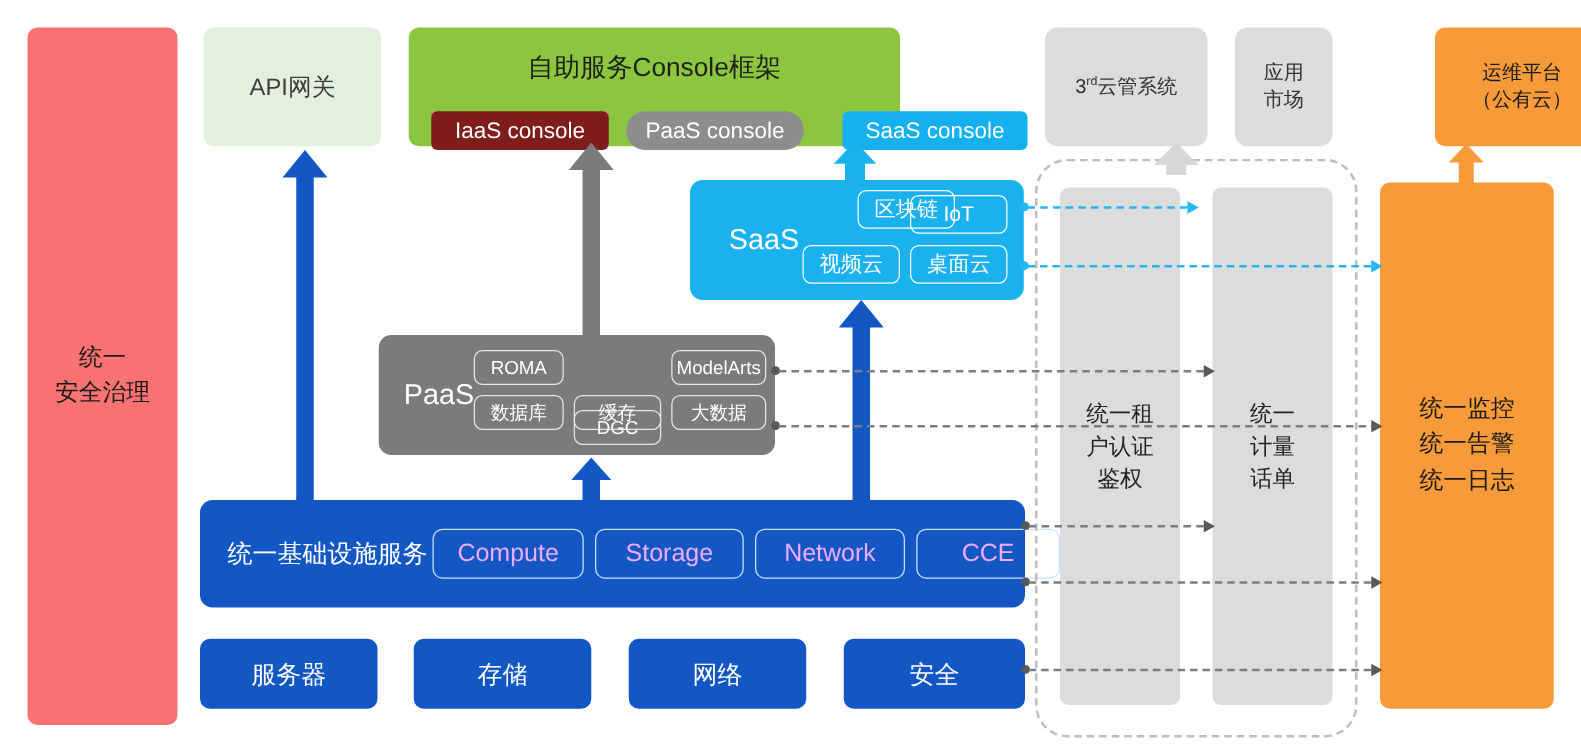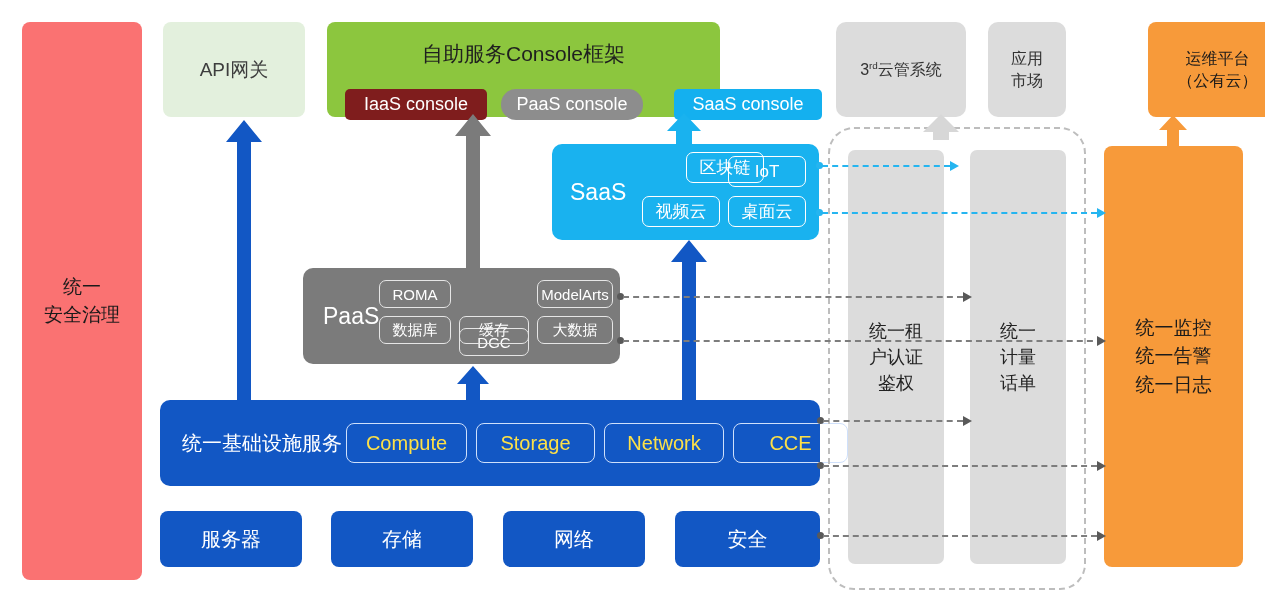--- a/index.html
+++ b/index.html
@@ -23,32 +23,32 @@
 
   
   .panel-gray{background:#dcdcdc;color:#333;font-size:16px;line-height:1.35;border-radius:10px;}
 
   
   .panel-ops{background:#f79a3a;color:#1a1a1a;font-size:16px;line-height:1.35;border-radius:8px;}
   .panel-ops-tall{background:#f79a3a;color:#1a1a1a;font-size:19px;line-height:1.5;border-radius:8px;}
 
   
   .layer-saas{background:#19b2ef;border-radius:10px;}
-  .layer-saas .layer-label{position:absolute;left:18px;top:50%;transform:translateY(-50%);color:#fff;font-size:23px;}
+  .layer-saas .layer-label{position:absolute;left:31px;top:50%;transform:translateY(-50%);color:#fff;font-size:23px;}
   .sub-chip{position:absolute;box-sizing:border-box;border:1.6px solid #ffffff;border-radius:7px;color:#fff;display:flex;align-items:center;justify-content:center;font-size:17px;background:transparent;}
 
   
   .layer-paas{background:#7b7b7b;border-radius:10px;}
   .layer-paas .layer-label{position:absolute;left:20px;top:50%;transform:translateY(-50%);color:#fff;font-size:23px;}
   .paas-chip{position:absolute;box-sizing:border-box;border:1.5px solid #e6e6e6;border-radius:7px;color:#fff;display:flex;align-items:center;justify-content:center;font-size:15px;}
 
   
   .layer-infra{background:#1257c4;border-radius:10px;}
   .layer-infra .layer-label{position:absolute;left:22px;top:50%;transform:translateY(-50%);color:#fff;font-size:20px;}
-  .infra-chip{position:absolute;top:50%;transform:translateY(-50%);box-sizing:border-box;border:1.6px solid #cfe0fb;border-radius:8px;color:#fde047;display:flex;align-items:center;justify-content:center;font-size:20px;}
+  .infra-chip{position:absolute;top:50%;transform:translateY(-50%);box-sizing:border-box;border:1.6px solid #cfe0fb;border-radius:8px;color:#f0abfc;display:flex;align-items:center;justify-content:center;font-size:20px;}
 
   
   .hw{background:#1257c4;color:#fff;font-size:20px;border-radius:8px;}
 
   
   .dash-container{position:absolute;box-sizing:border-box;border:2.5px dashed #bdbdbd;border-radius:26px;}
   .gray-col{position:absolute;background:#dcdcdc;border-radius:7px;color:#222;font-size:18px;line-height:1.45;display:flex;align-items:center;justify-content:center;text-align:center;}
 
   
   .arrow-up{position:absolute;}

